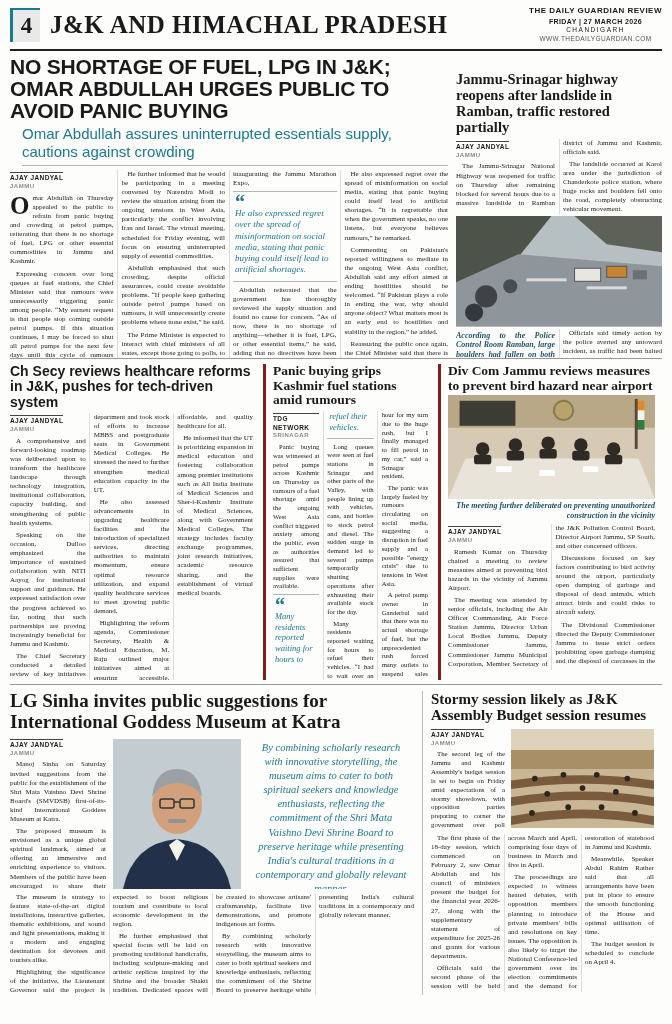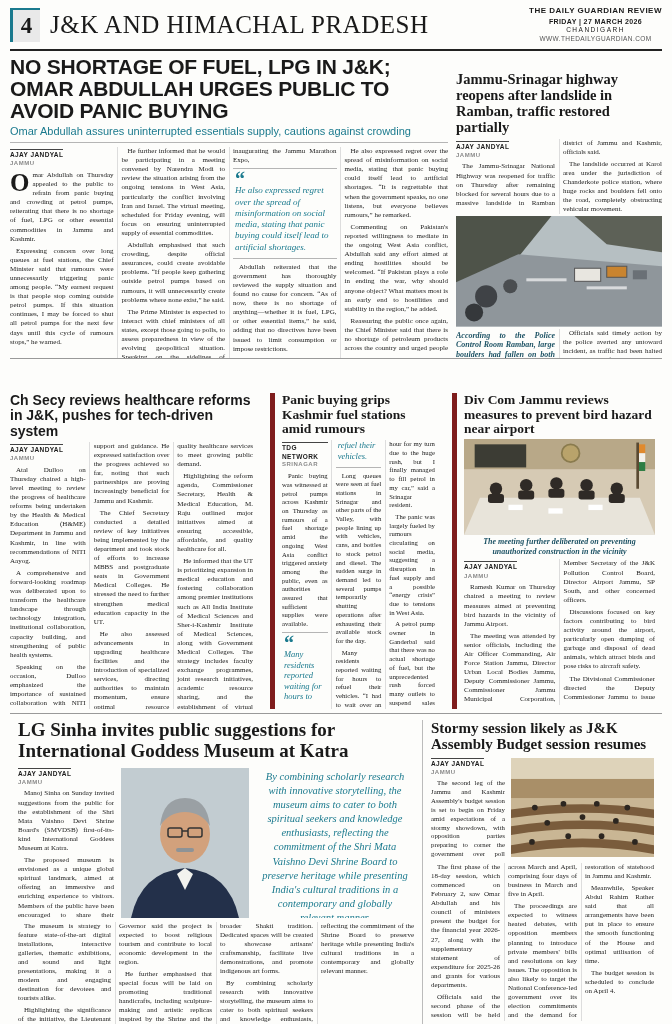--- a/index.html
+++ b/index.html
@@ -15,21 +15,21 @@
     display:flex; align-items:center; gap:10px;
     border-bottom:2px solid #222; padding-bottom:5px;
   }
   .pagenum-box{
     width:30px; height:34px; background:#e9e9e9;
     border-left:3px solid var(--accent); border-top:2px solid var(--accent);
     display:flex; align-items:center; justify-content:center;
     font-size:23px; font-weight:bold; font-family:"Liberation Serif",serif;
   }
   .paper-title{
-    font-family:"Liberation Serif", serif; font-weight:normal;
+    font-family:"Liberation Serif", serif; font-weight:bold;
     font-size:25px; letter-spacing:0.5px; white-space:nowrap;
   }
   .mast-right{ margin-left:auto; text-align:center; font-family:"Liberation Sans",sans-serif; line-height:1.35; }
   .mast-pub{ font-weight:bold; font-size:8px; letter-spacing:.5px; }
   .mast-date{ font-weight:bold; font-size:7px; letter-spacing:.4px; }
   .mast-city{ font-size:6.5px; letter-spacing:1.5px; }
   .mast-site{ font-size:6.5px; color:#555; letter-spacing:.4px; }
   
   .byline-block{ margin:2px 0 3px 0; }
   .byline-name{
@@ -55,35 +55,35 @@
     font-size:9px; line-height:1.25; text-indent:0;
   }
   .pull-quote::before{ content:"\201C"; display:block; font-size:20px; line-height:.6; color:var(--accent); font-style:normal; font-weight:bold; }
   .caption{ font-style:italic; color:#1e5365; font-size:8px; line-height:1.2; font-weight:bold; margin:2px 0 3px 0; }
   figure{ margin:2px 0; }
   figure svg{ display:block; width:100%; height:auto; }
   .span-all{ column-span:all; }
   
   section{ border-bottom:1px solid #999; }
   .top-band{ display:grid; grid-template-columns:1fr 206px; gap:8px; height:308px; padding:5px 0 4px 0; overflow:hidden; }
-  .mid-band{ display:grid; grid-template-columns:250px 172px 1fr; gap:10px; height:326px; padding:5px 0 4px 0; overflow:hidden;margin-top:29px; }
-  .mid-band > article + article{ border-left:5px solid #7f1d1d; padding-left:7px; }
+  .mid-band{ display:grid; grid-template-columns:250px 172px 1fr; gap:3px; height:326px; padding:5px 0 4px 0; overflow:hidden; }
+  .mid-band > article + article{ border-left:3px solid #7f1d1d; padding-left:7px; }
   .mid-band > article{ padding-right:7px; overflow:hidden; }
-  .bottom-band{ display:grid; grid-template-columns:1fr 240px; gap:0; height:312px; padding:6px 0 2px 0; border-bottom:none; overflow:hidden;margin-left:8px; }
+  .bottom-band{ display:grid; grid-template-columns:1fr 240px; gap:0; height:312px; padding:6px 0 2px 0; border-bottom:none; overflow:hidden; }
   .bottom-band > article + article{ border-left:1px solid #bbb; padding-left:8px; }
   .bottom-band > article{ padding-right:8px; overflow:hidden; }
   
   .h-lead{
     font-family:"Liberation Sans",sans-serif; font-weight:800; font-size:21px;
     line-height:1.05; letter-spacing:-.2px; margin-bottom:3px;
   }
   .subhead{
     color:var(--accent); font-family:"Liberation Sans",sans-serif;
-    font-size:11px; line-height:1.2; margin-bottom:4px;
-    border-bottom:1px solid var(--rule); padding-bottom:4px;
+    font-size:15px; line-height:1.2; margin-bottom:4px;
+    border-bottom:1px solid var(--rule); padding-bottom:4px;margin-left:12px;
   }
   .h-highway{ font-family:"Liberation Serif",serif; font-weight:bold; font-size:14.5px; line-height:1.1; margin-bottom:3px;margin-top:16px; }
   .h-health{ font-family:"Liberation Sans",sans-serif; font-weight:800; font-size:14px; line-height:1.1; margin-bottom:3px; }
   .h-panic{ font-family:"Liberation Serif",serif; font-weight:bold; font-size:13.5px; line-height:1.1; margin-bottom:3px; }
   .h-bird{ font-family:"Liberation Serif",serif; font-weight:bold; font-size:13.5px; line-height:1.1; margin-bottom:2px; }
   .h-museum{ font-family:"Liberation Serif",serif; font-weight:600; font-size:19px; line-height:1.1; margin-bottom:4px; }
   .h-assembly{ font-family:"Liberation Serif",serif; font-weight:bold; font-size:15px; line-height:1.1; margin-bottom:3px; }
   
   .lead-body{ column-count:4; height:218px; }
   .highway-body{ column-count:2; height:254px; }
@@ -187,21 +187,20 @@
   <section class="mid-band">
 
     <article>
       <h2 class="h-health">Ch Secy reviews healthcare reforms in J&amp;K, pushes for tech-driven system</h2>
       <div class="story-body health-body">
         <div class="byline-block">
           <div class="byline-name">AJAY JANDYAL</div>
           <div class="byline-place">JAMMU</div>
         </div>
         <div>
-            <p>Atal Dulloo on Thursday chaired a high-level meeting to review the progress of healthcare reforms being undertaken by the Health &amp; Medical Education (H&amp;ME) Department in Jammu and Kashmir, in line with recommendations of NITI Aayog.</p>
             <p>A comprehensive and forward-looking roadmap was deliberated upon to transform the healthcare landscape through technology integration, institutional collaboration, capacity building, and strengthening of public health systems.</p>
             <p>Speaking on the occasion, Dulloo emphasized the importance of sustained collaboration with NITI Aayog for institutional support and guidance. He expressed satisfaction over the progress achieved so far, noting that such partnerships are proving increasingly beneficial for Jammu and Kashmir.</p>
             <p>The Chief Secretary conducted a detailed review of key initiatives being implemented by the department and took stock of efforts to increase MBBS and postgraduate seats in Government Medical Colleges. He stressed the need to further strengthen medical education capacity in the UT.</p>
             <p>He also assessed advancements in upgrading healthcare facilities and the introduction of specialized services, directing authorities to maintain momentum, ensure optimal resource utilization, and expand quality healthcare services to meet growing public demand.</p>
             <p>Highlighting the reform agenda, Commissioner Secretary, Health &amp; Medical Education, M. Raju outlined major initiatives aimed at ensuring accessible, affordable, and quality healthcare for all.</p>
             <p>He informed that the UT is prioritizing expansion in medical education and fostering collaboration among premier institutions such as All India Institute of Medical Sciences and Sher-i-Kashmir Institute of Medical Sciences, along with Government Medical Colleges. The strategy includes faculty exchange programmes, joint research initiatives, academic resource sharing, and the establishment of virtual medical boards.</p>
           </div>
       </div>
     </article>
 
@@ -248,48 +247,48 @@
               <rect x="61" y="58" width="18" height="10" rx="3"></rect>
             <circle cx="104" cy="50" r="7"></circle>
               <rect x="95" y="56" width="18" height="10" rx="3"></rect>
             <circle cx="138" cy="52" r="7"></circle>
               <rect x="129" y="58" width="18" height="10" rx="3"></rect>
             <circle cx="172" cy="56" r="7"></circle>
               <rect x="163" y="62" width="18" height="10" rx="3"></rect>
           </g>
         </svg>
       </figure>
-      <figcaption class="caption" style="text-align:center;">The meeting further deliberated on preventing unauthorized construction in the vicinity</figcaption>
+      <figcaption class="caption" style="text-align:right;">The meeting further deliberated on preventing unauthorized construction in the vicinity</figcaption>
       <div class="story-body bird-body">
         <div class="byline-block">
           <div class="byline-name">AJAY JANDYAL</div>
           <div class="byline-place">JAMMU</div>
         </div>
         <div>
             <p>Ramesh Kumar on Thursday chaired a meeting to review measures aimed at preventing bird hazards in the vicinity of Jammu Airport.</p>
             <p>The meeting was attended by senior officials, including the Air Officer Commanding, Air Force Station Jammu, Director Urban Local Bodies Jammu, Deputy Commissioner Jammu, Commissioner Jammu Municipal Corporation, Member Secretary of the J&amp;K Pollution Control Board, Director Airport Jammu, SP South, and other concerned officers.</p>
-            <p>Discussions focused on key factors contributing to bird activity around the airport, particularly open dumping of garbage and disposal of dead animals, which attract birds and pose risks to aircraft safety.</p>
+            <p>Discussions focused on key factors contributing to bird activity around the airport, particularly open dumping of garbage and disposal of dead animals, which attract birds and could risks to aircraft safety.</p>
             <p>The Divisional Commissioner directed the Deputy Commissioner Jammu to issue strict orders prohibiting open garbage dumping and the disposal of carcasses in the area surrounding the airport. He also stressed the need for prominently displaying penal provisions to deter such practices.</p>
           </div>
       </div>
     </article>
   </section>
 
   <section class="bottom-band">
 
     <article>
       <h2 class="h-museum">LG Sinha invites public suggestions for International Goddess Museum at Katra</h2>
       <div class="museum-row">
         <div class="museum-leftcol">
           <div class="byline-block">
             <div class="byline-name">AJAY JANDYAL</div>
             <div class="byline-place">JAMMU</div>
           </div>
           <div>
-              <p>Manoj Sinha on Sunday invited suggestions from the public for the establishment of the Shri Mata Vaishno Devi Shrine Board's (SMVDSB) first-of-its-kind International Goddess Museum at Katra.</p>
+              <p>Manoj Sinha on Saturday invited suggestions from the public for the establishment of the Shri Mata Vaishno Devi Shrine Board's (SMVDSB) first-of-its-kind International Goddess Museum at Katra.</p>
               <p>The proposed museum is envisioned as a unique global spiritual landmark, aimed at offering an immersive and enriching experience to visitors. Members of the public have been encouraged to share their suggestions and ideas through the official portal of the Shrine Board.</p>
             </div>
         </div>
         <figure style="width:128px; flex:none;">
           <svg viewBox="0 0 128 150" xmlns="http://www.w3.org/2000/svg">
             <rect width="128" height="150" fill="#ccd4d8"></rect>
             <rect x="0" y="0" width="128" height="150" fill="#c2ccd1"></rect>
             <path d="M10,150 Q20,104 64,100 Q108,104 118,150 Z" fill="#23304a"></path>
             <polygon points="56,106 64,122 72,106 64,100" fill="#f2f2ee"></polygon>
             <ellipse cx="64" cy="66" rx="25" ry="29" fill="#d2a17c"></ellipse>

